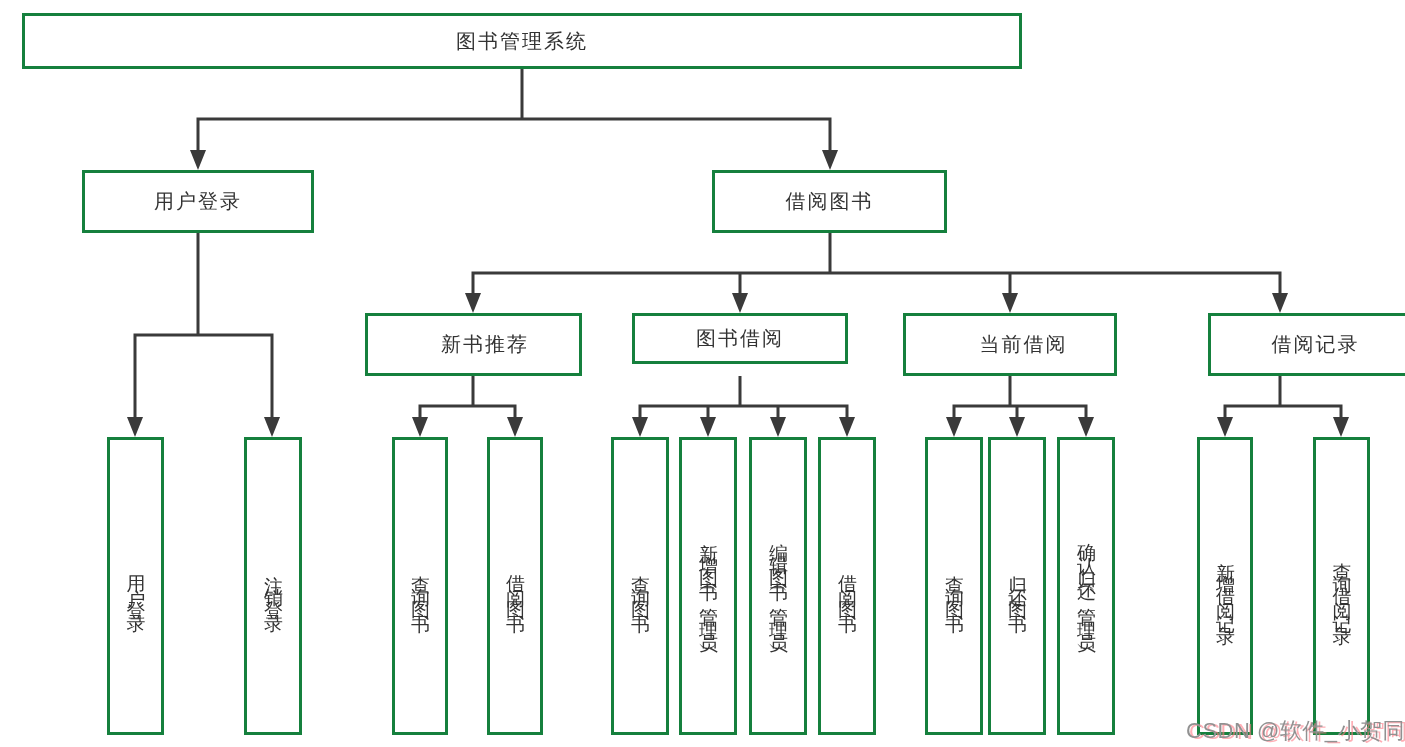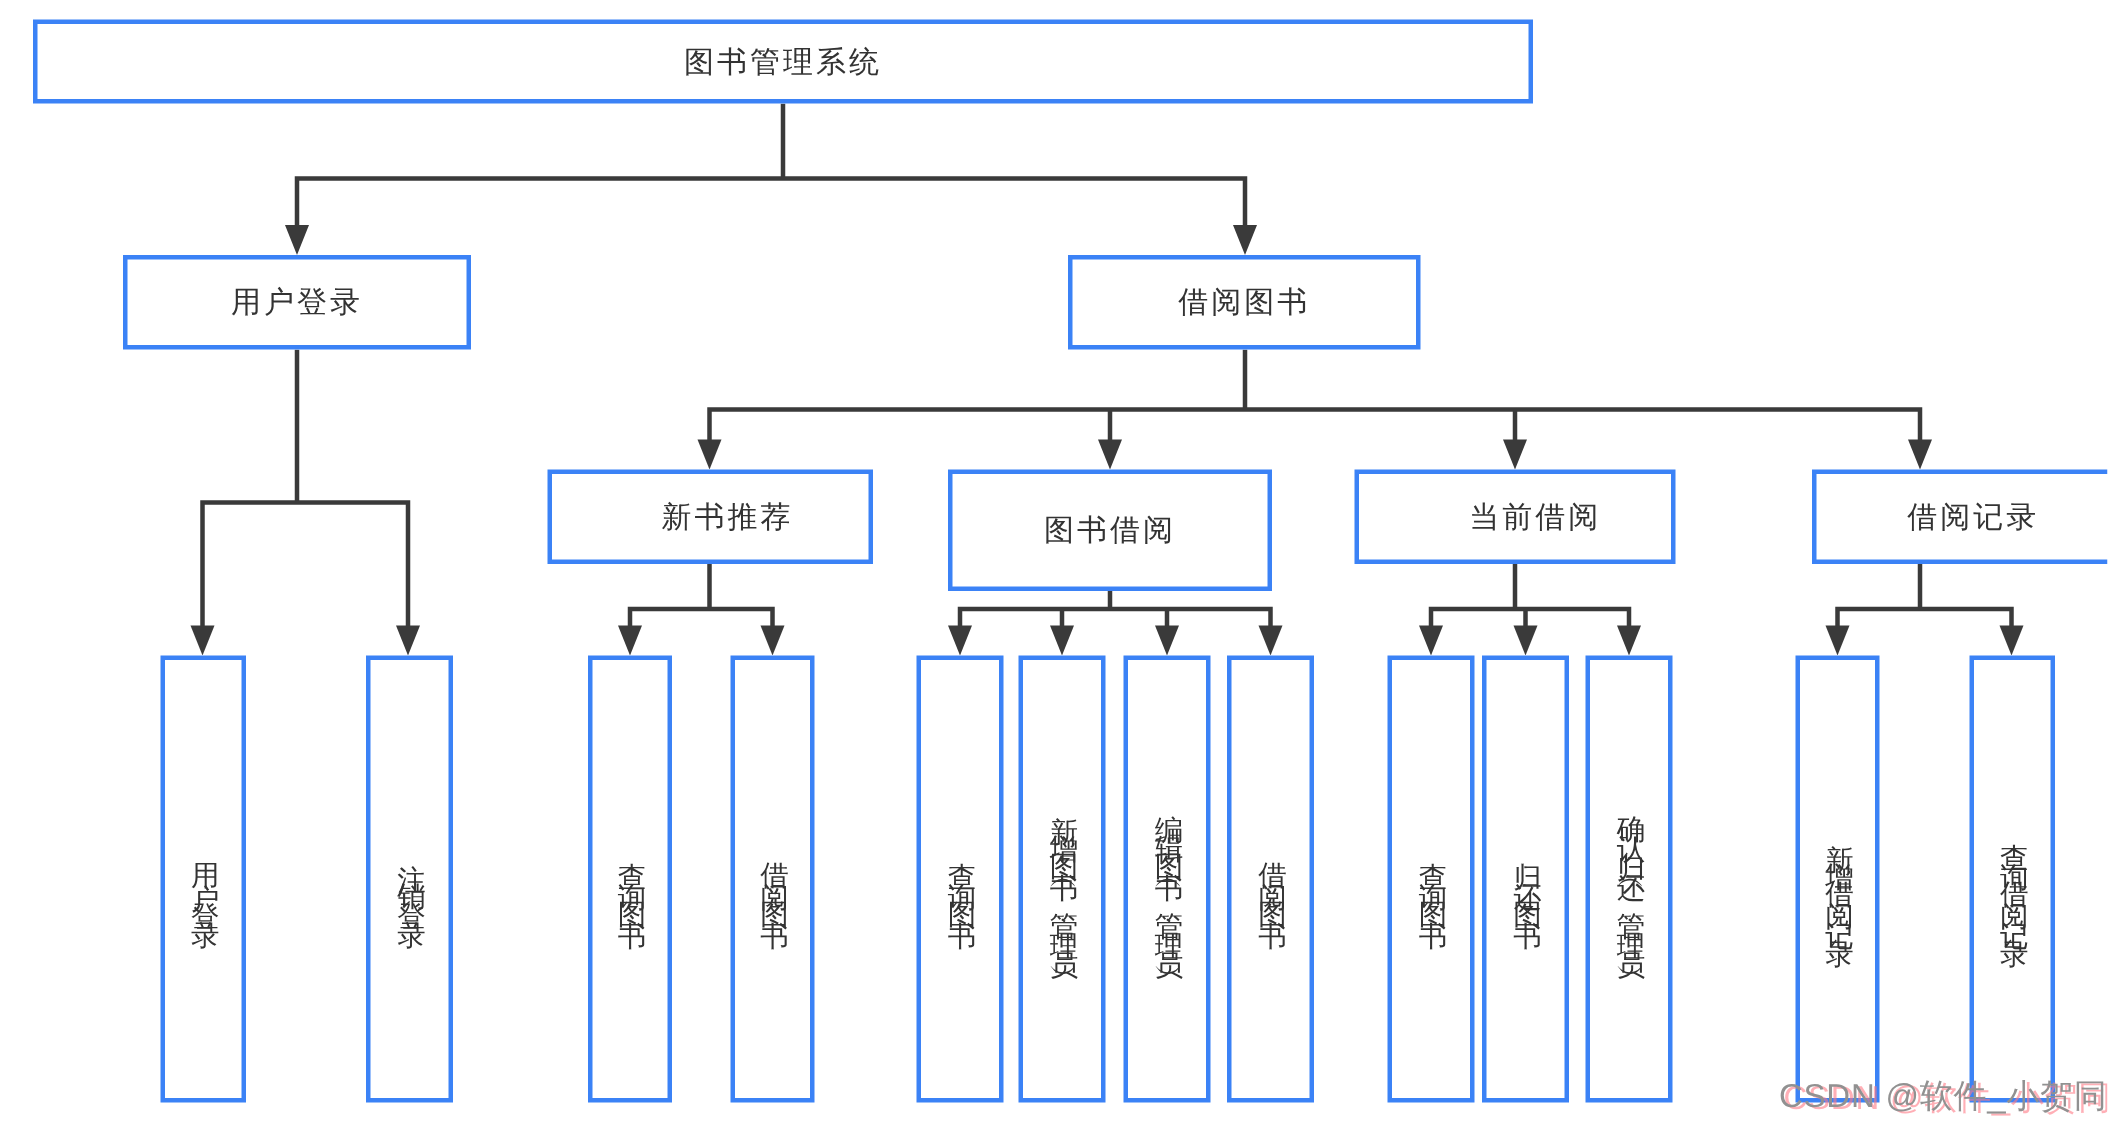--- a/index.html
+++ b/index.html
@@ -17,21 +17,21 @@
   }
   #connector-svg {
     position: absolute;
     left: 0;
     top: 0;
     z-index: 1;
   }
   .node {
     position: absolute;
     box-sizing: border-box;
-    border: 3px solid #3b82f6;
+    border: 3px solid #15803d;
     background: #ffffff;
     display: flex;
     align-items: center;
     justify-content: center;
     color: #333333;
     z-index: 2;
   }
   .node.h span {
     font-size: 20px;
     letter-spacing: 2px;
@@ -112,21 +112,21 @@
   <div class="node h" style="left:82px; top:170px; width:232px; height:63px;">
     <span>用户登录</span>
   </div>
   <div class="node h" style="left:712px; top:170px; width:235px; height:63px;">
     <span>借阅图书</span>
   </div>
 
   <div class="node h" style="left:365px; top:313px; width:217px; height:63px;padding-left:23px;">
     <span>新书推荐</span>
   </div>
-  <div class="node h" style="left:632px; top:313px; width:216px; height:81px;text-align:right;">
+  <div class="node h" style="left:632px; top:313px; width:216px; height:51px;text-align:right;">
     <span>图书借阅</span>
   </div>
   <div class="node h" style="left:903px; top:313px; width:214px; height:63px;padding-left:27px;">
     <span>当前借阅</span>
   </div>
   <div class="node h" style="left:1208px; top:313px; width:215px; height:63px;">
     <span>借阅记录</span>
   </div>
 
   <div class="node v leaf" style="left:107px; width:57px;">

